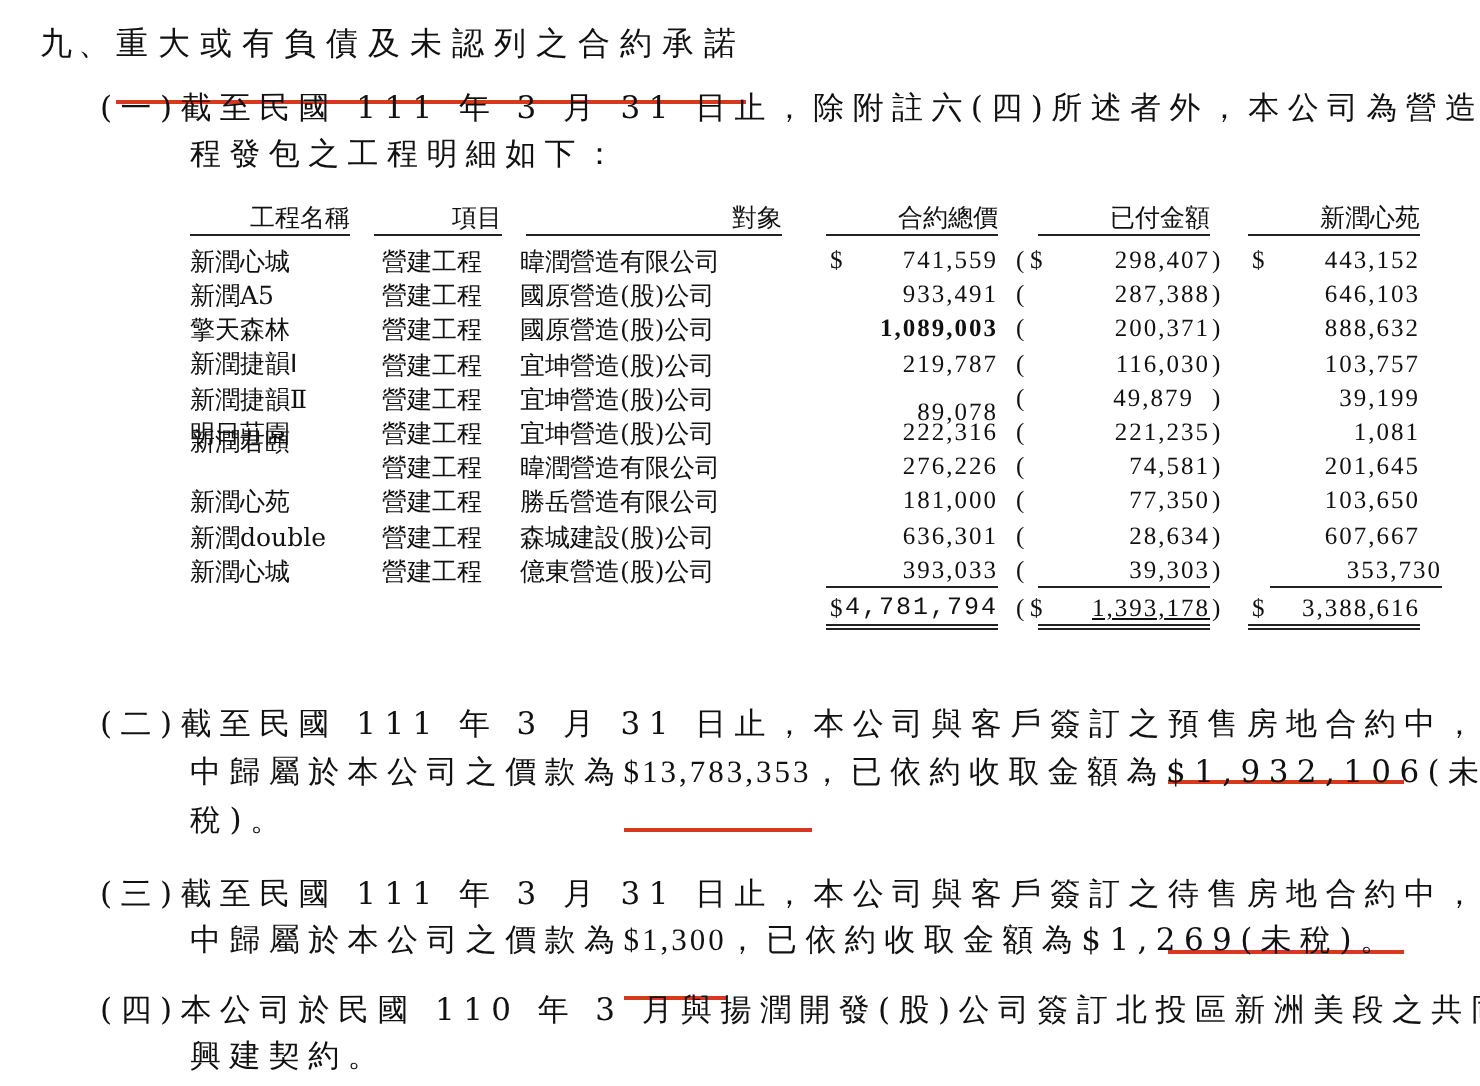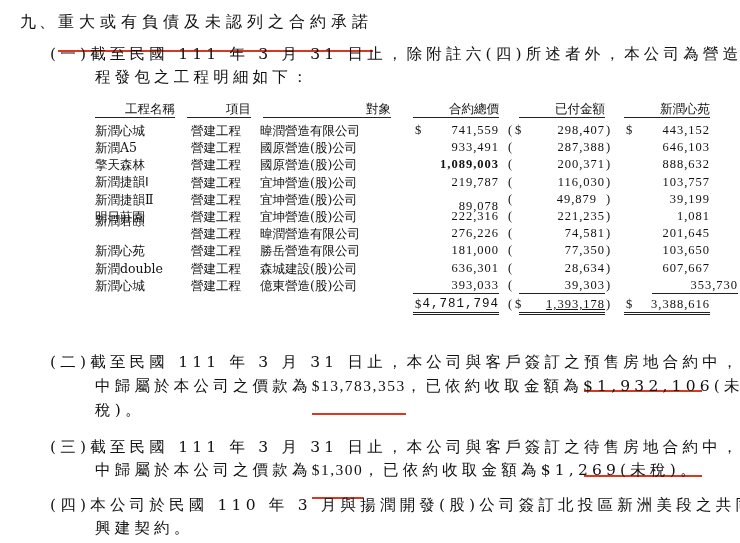--- a/index.html
+++ b/index.html
@@ -139,21 +139,21 @@
         <div class="abs r cell num" style="left:529px; top:159.6px; width:86px; height:16px;">607,667</div>
       </div>
       <div>
         <div class="abs l cell" style="left:0; top:176.79999999999998px; width:90px;">新潤心城</div>
         <div class="abs l cell" style="left:96px; top:176.79999999999998px; width:64px;">營建工程</div>
         <div class="abs l cell" style="left:165px; top:176.79999999999998px; width:135px;">億東營造(股)公司</div>
         <div class="abs r cell num single-ul" style="left:318px; top:176.79999999999998px; width:86px; height:16px;text-align:right;">393,033</div>
         <div class="abs l cell num" style="left:413px; top:176.79999999999998px; width:8px;">(</div>
         <div class="abs r cell num single-ul" style="left:424px; top:176.79999999999998px; width:86px; height:16px;">39,303</div>
         <div class="abs l cell num" style="left:511px; top:176.79999999999998px; width:8px;">)</div>
-        <div class="abs r cell num single-ul" style="left:557px; top:176.79999999999998px; width:86px; height:16px;">353,730</div>
+        <div class="abs r cell num single-ul" style="left:540px; top:176.79999999999998px; width:86px; height:16px;">353,730</div>
       </div>
       <div>
         <div class="abs l cell num" style="left:320px; top:196px; width:10px;">$</div>
         <div class="abs r cell num double-ul" style="left:318px; top:196px; width:86px; height:16px;font-family:Liberation Mono, monospace;">4,781,794</div>
         <div class="abs l cell num" style="left:413px; top:196px; width:8px;">(</div>
         <div class="abs l cell num" style="left:420px; top:196px; width:10px;">$</div>
         <div class="abs r cell num double-ul" style="left:424px; top:196px; width:86px; height:16px;text-decoration:underline;">1,393,178</div>
         <div class="abs l cell num" style="left:511px; top:196px; width:8px;">)</div>
         <div class="abs l cell num" style="left:531px; top:196px; width:10px;">$</div>
         <div class="abs r cell num double-ul" style="left:529px; top:196px; width:86px; height:16px;">3,388,616</div>

